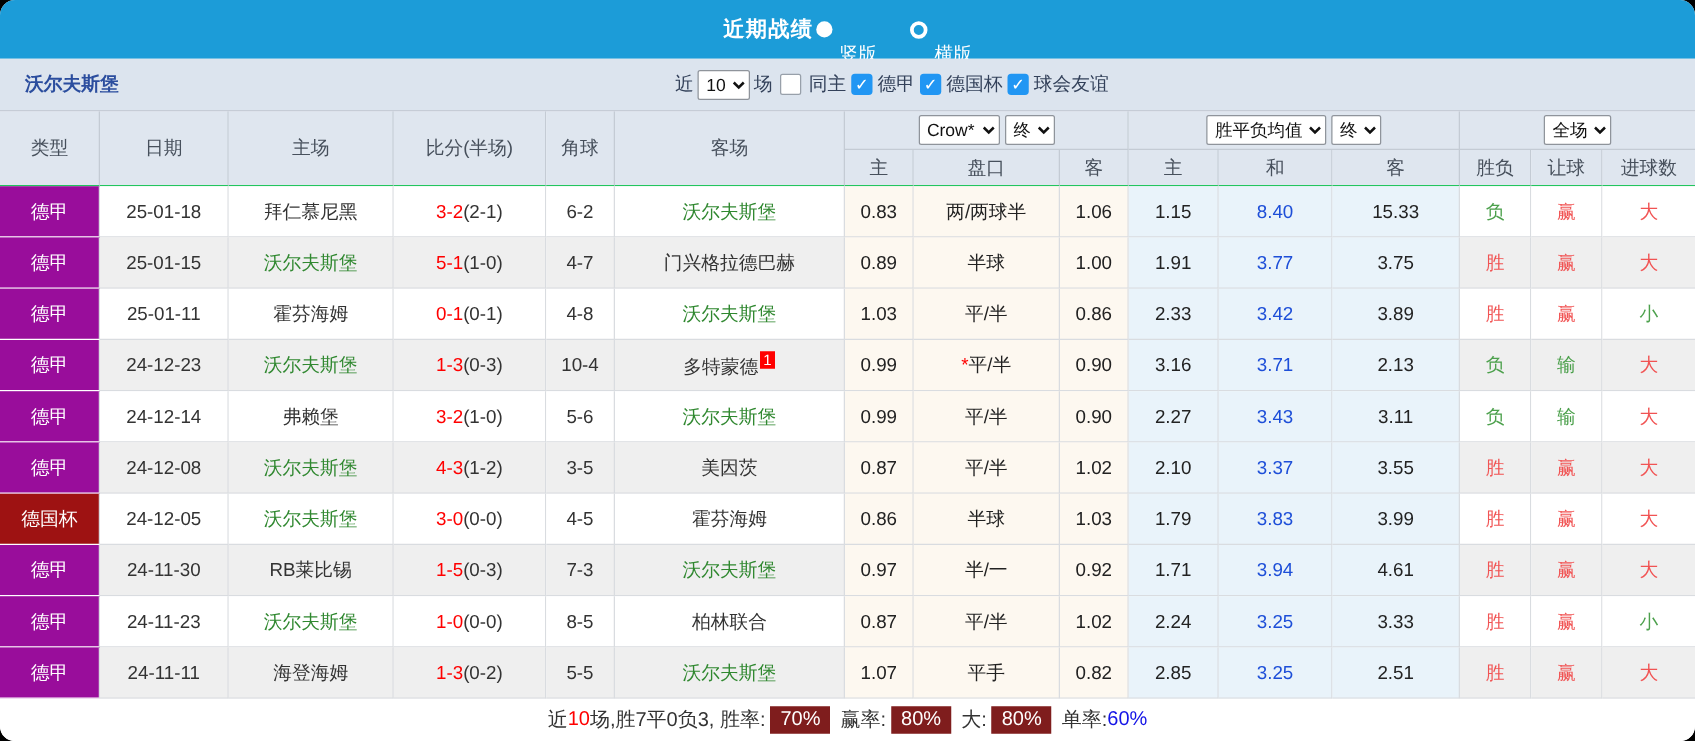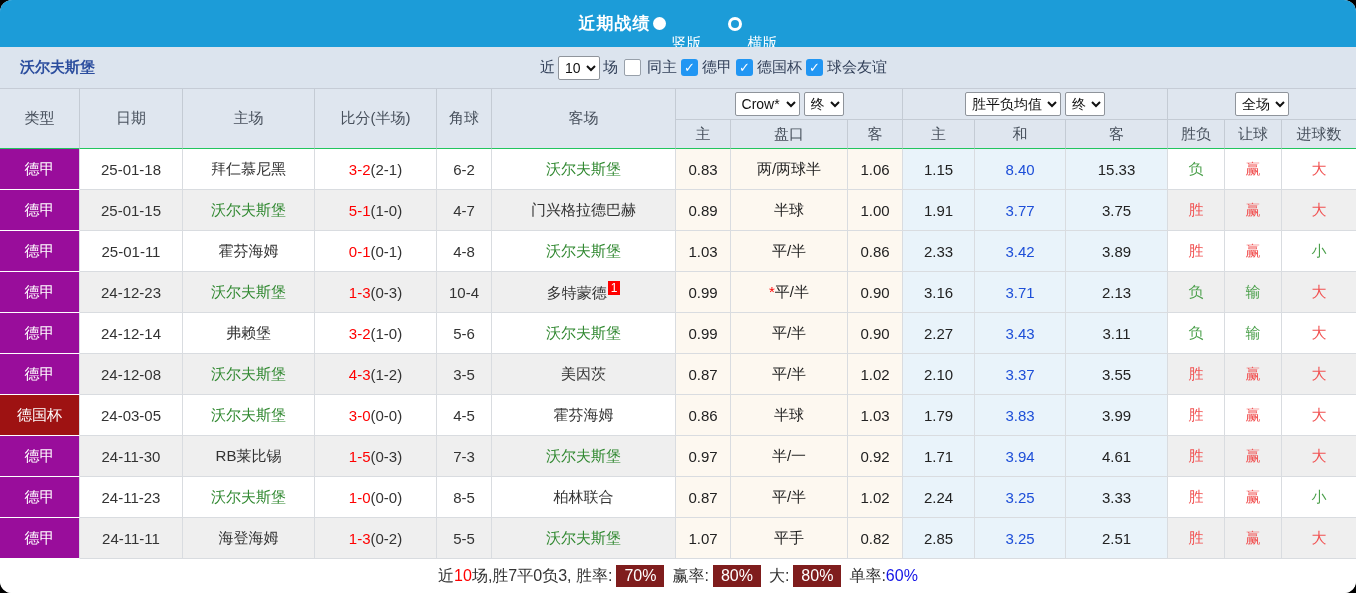--- a/index.html
+++ b/index.html
@@ -241,21 +241,21 @@
           <td class="odds">1.02</td>
           <td class="avg">2.10</td>
           <td class="avg draw">3.37</td>
           <td class="avg">3.55</td>
           <td class="outcome tone-red">胜</td>
           <td class="outcome tone-red">赢</td>
           <td class="outcome tone-red">大</td>
         </tr>
         <tr>
           <td class="type cup">德国杯</td>
-          <td class="date">24-03-05</td>
+          <td class="date">24-12-05</td>
           <td class="team"><span class="self">沃尔夫斯堡</span></td>
           <td class="score"><span class="score-main">3-0</span><span class="score-half">(0-0)</span></td>
           <td class="corners">4-5</td>
           <td class="team"><span class="">霍芬海姆</span></td>
           <td class="odds">0.86</td>
           <td class="odds hcap">半球</td>
           <td class="odds">1.03</td>
           <td class="avg">1.79</td>
           <td class="avg draw">3.83</td>
           <td class="avg">3.99</td>

